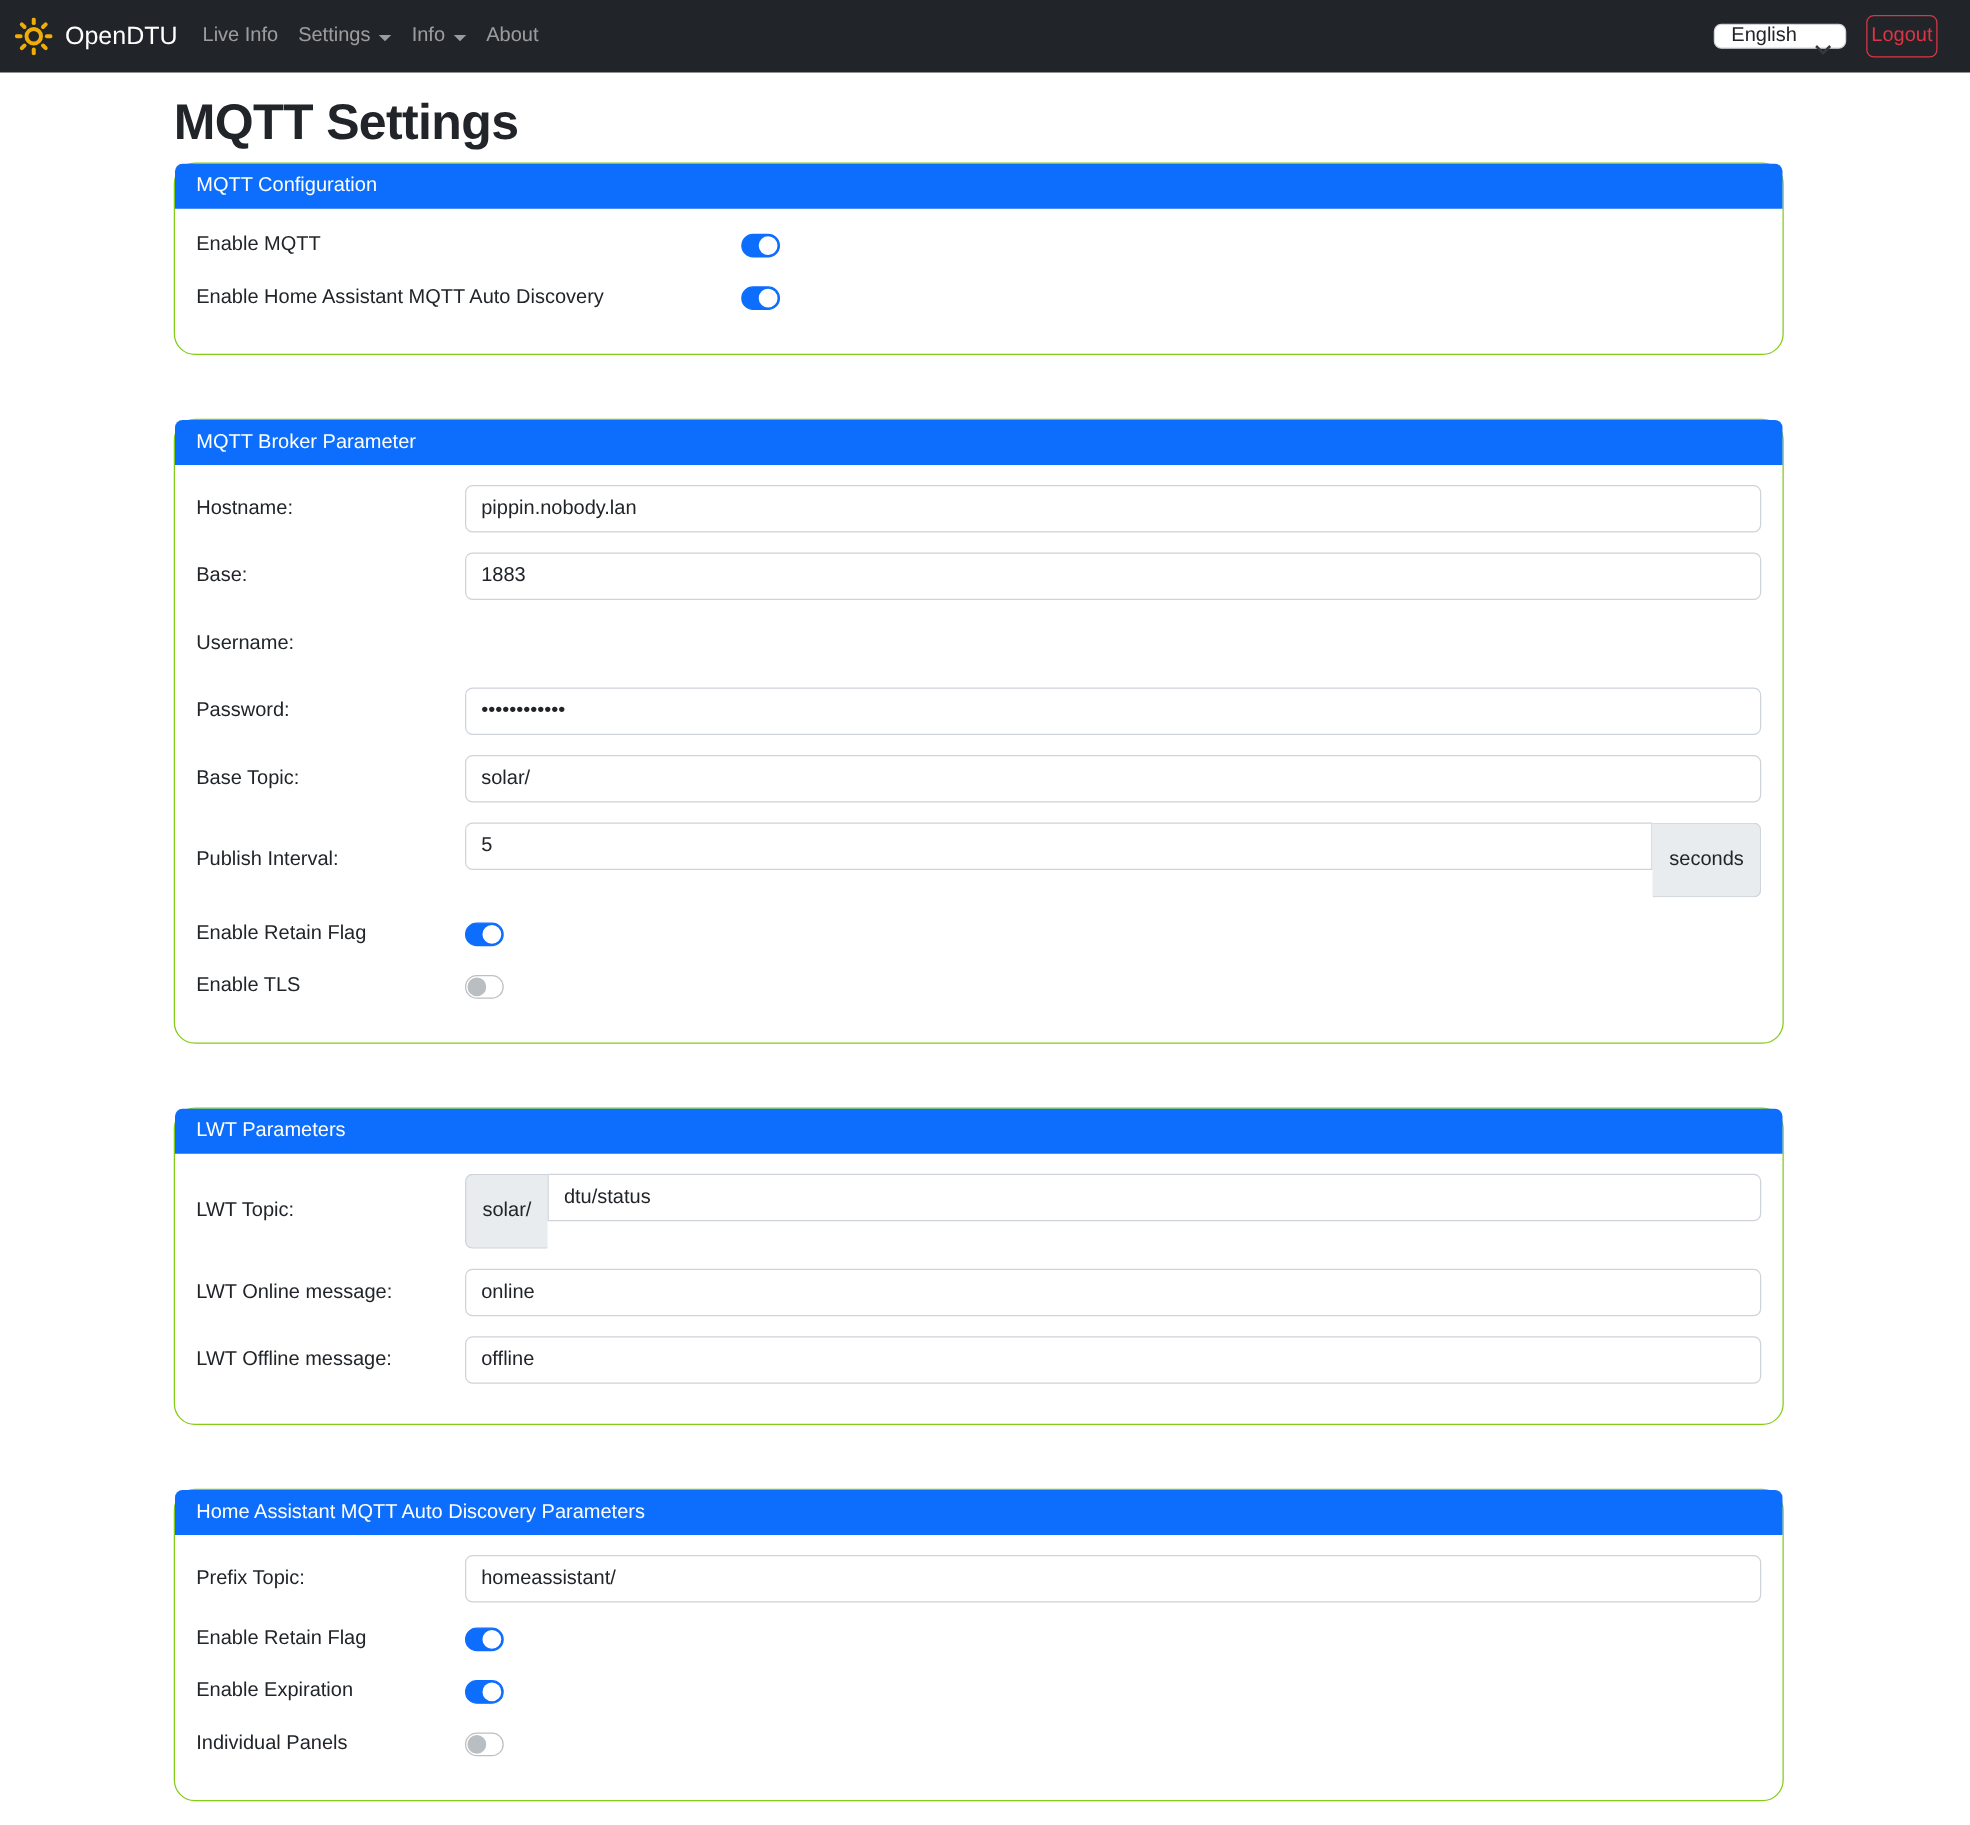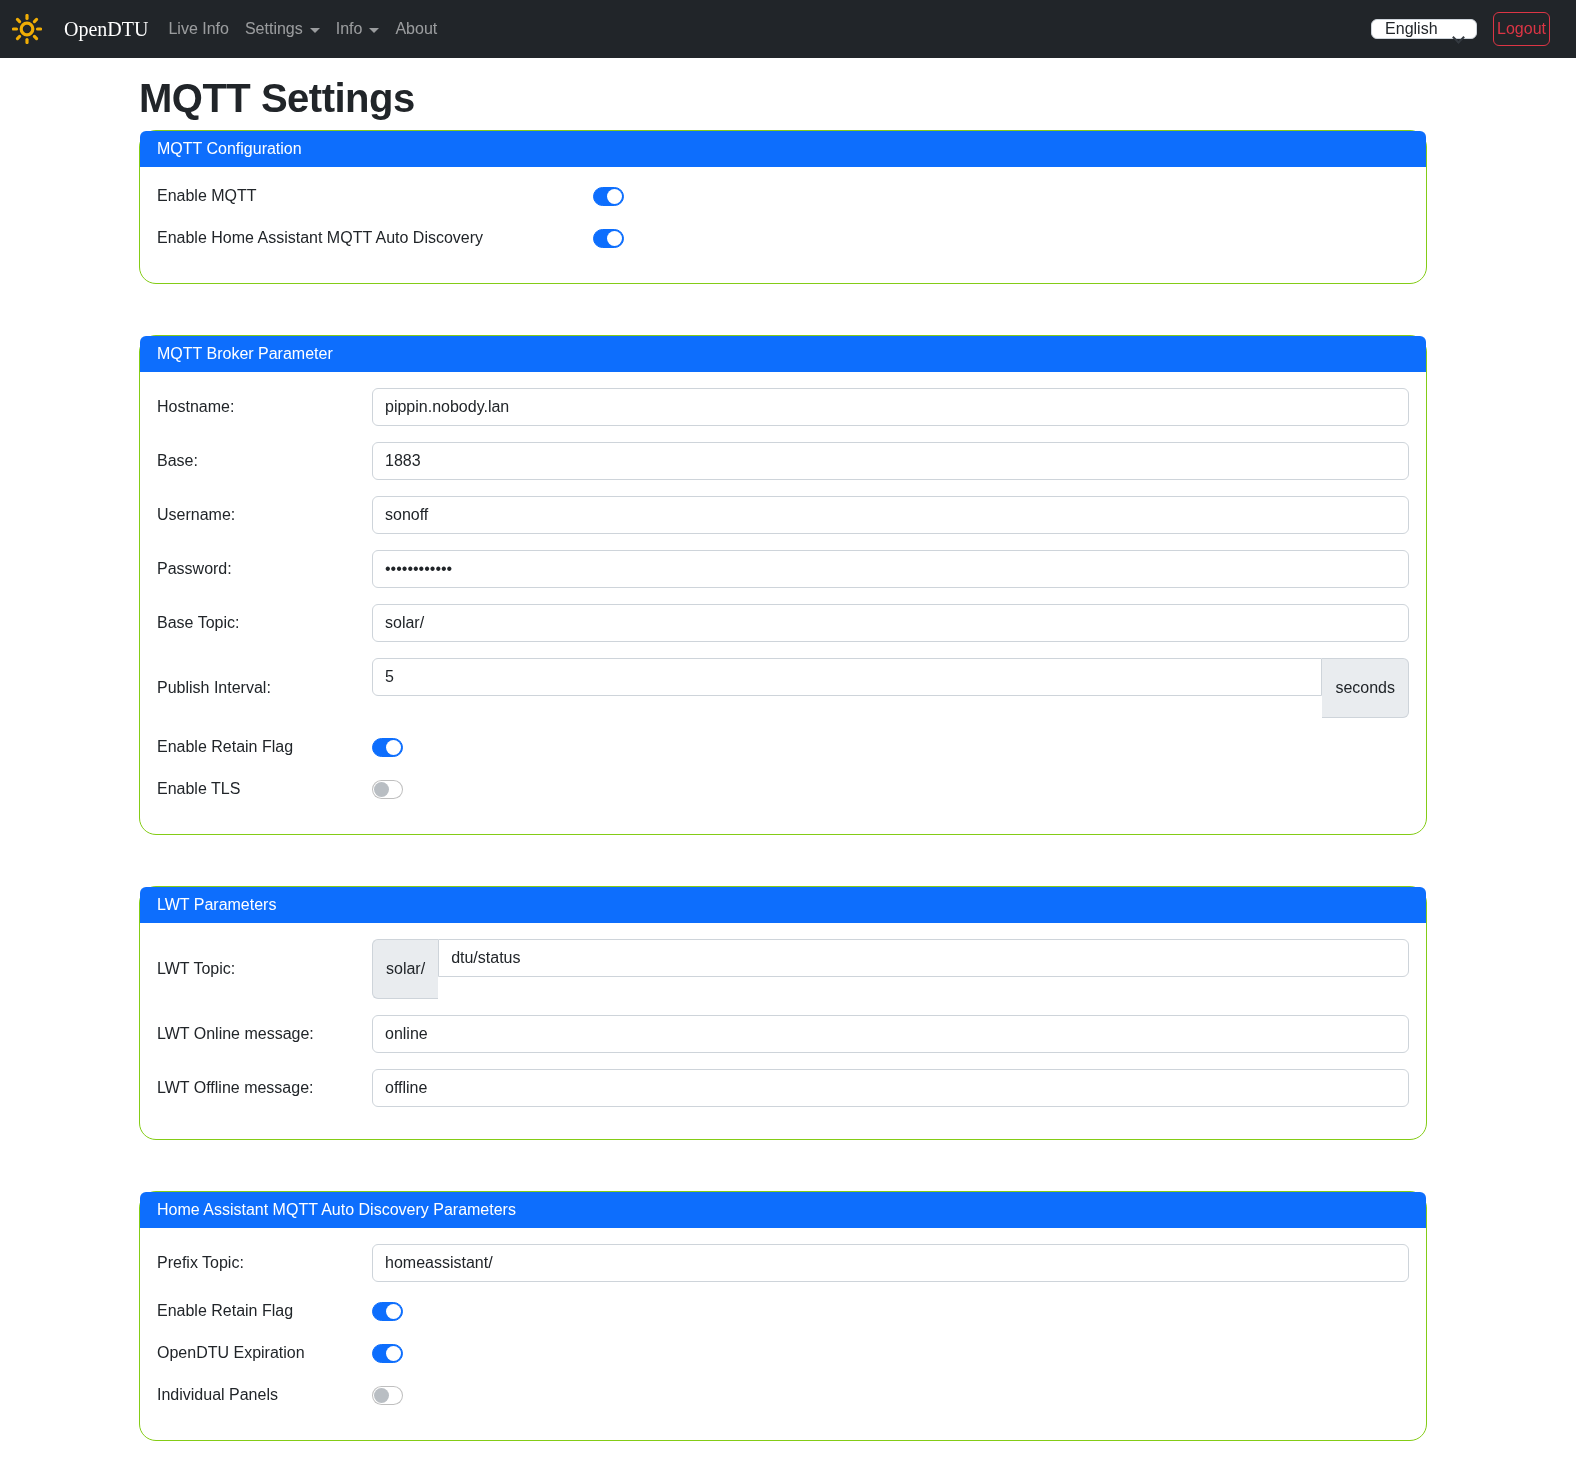--- a/index.html
+++ b/index.html
@@ -16,26 +16,25 @@
   .navbar {
     height: 58px;
     background: #212529;
     display: flex;
     align-items: center;
     padding: 0 26px 0 12px;
   }
   .brand {
     display: flex;
     align-items: center;
-    gap: 22px;
+    gap: 10px;
     color: #ffffff;
     font-size: 20px;
     cursor: pointer;
     margin-right: 20px;
-    font-family: Liberation Serif, serif;
   }
   .nav-links { display: flex; align-items: center; list-style: none; }
   .nav-link {
     color: rgba(255,255,255,0.55);
     font-size: 16px;
     padding: 8px 0;
     margin: 0 16px 0 0;
     cursor: pointer;
     display: flex;
     align-items: center;
@@ -252,23 +251,20 @@
           </div>
       </div>
       <div class="form-row field-row">
         <div class="label">Base:</div>
         <div class="control">
             <input class="form-control" type="text" value="1883" style="">
           </div>
       </div>
       <div class="form-row field-row">
         <div class="label">Username:</div>
-        <div class="control">
-            <input class="form-control" type="text" value="sonoff" style="">
-          </div>
       </div>
       <div class="form-row field-row">
         <div class="label">Password:</div>
         <div class="control">
             <input class="form-control" type="text" value="••••••••••••" style="">
           </div>
       </div>
       <div class="form-row field-row">
         <div class="label">Base Topic:</div>
         <div class="control">
@@ -333,21 +329,21 @@
             <input class="form-control" type="text" value="homeassistant/" style="">
           </div>
       </div>
       <div class="form-row">
         <div class="label">Enable Retain Flag</div>
         <div class="switch on">
             <span class="knob"></span>
           </div>
       </div>
       <div class="form-row">
-        <div class="label">OpenDTU Expiration</div>
+        <div class="label">Enable Expiration</div>
         <div class="switch on">
             <span class="knob"></span>
           </div>
       </div>
       <div class="form-row">
         <div class="label">Individual Panels</div>
         <div class="switch">
             <span class="knob"></span>
           </div>
       </div>

